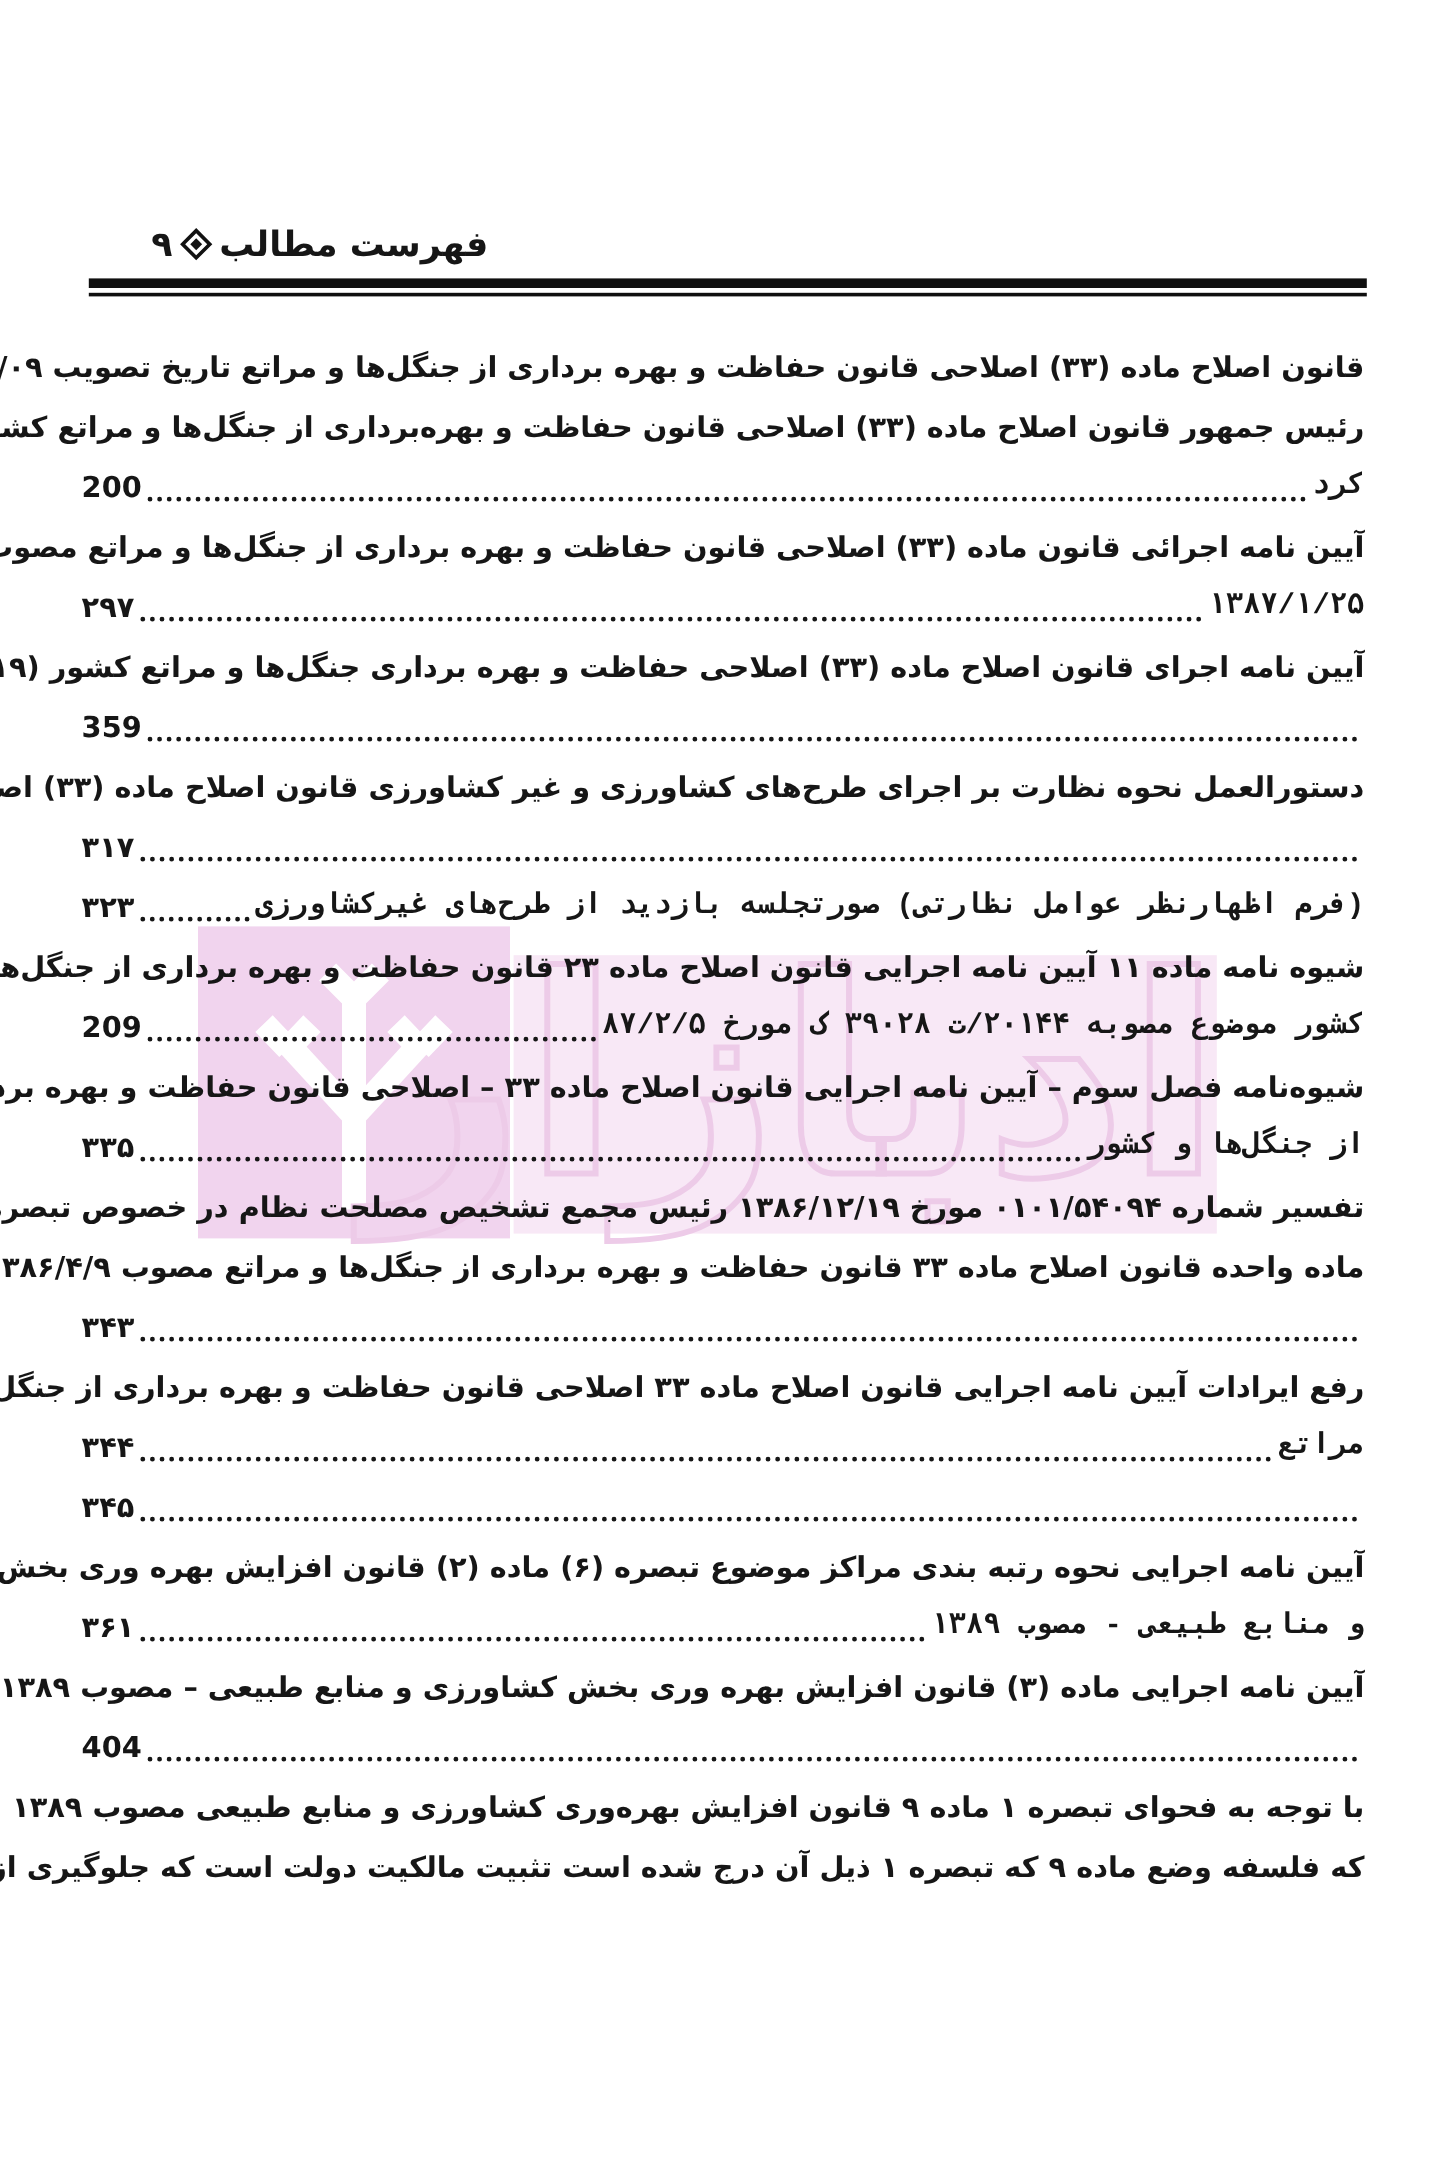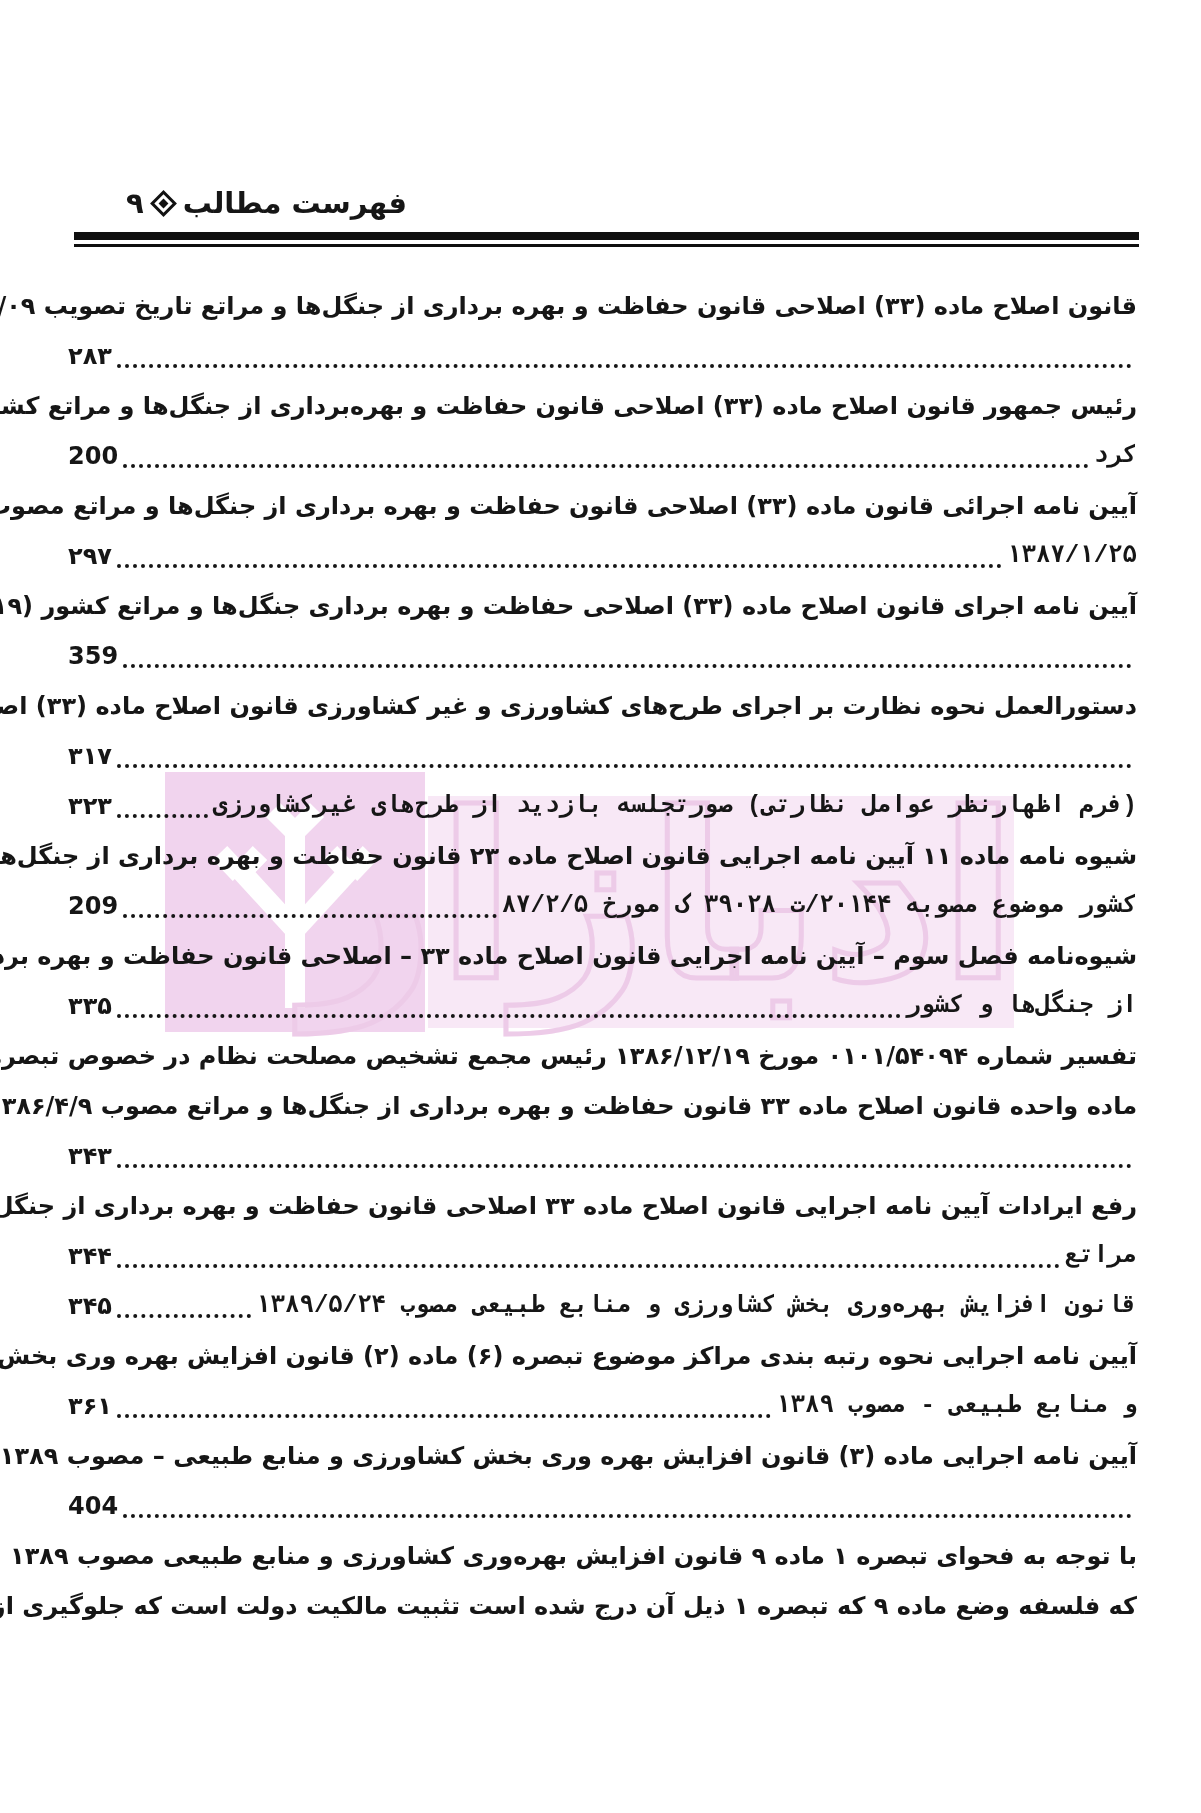--- a/index.html
+++ b/index.html
@@ -116,24 +116,20 @@
       <path d="M135 214 L135 150"></path>
       <path d="M135 154 L113 132 M135 154 L157 132"></path>
     </g>
     <rect x="268" y="118" width="586" height="232" fill="#f8e8f6"></rect>
     <text x="560" y="300" text-anchor="middle" direction="rtl" font-family="DejaVu Sans, sans-serif" font-size="230" font-weight="bold" fill="none" stroke="#edcbe8" stroke-width="5">دادبازار</text>
   </svg>
 
   <div class="toc">
       <div class="entry">
         <div class="line">قانون اصلاح ماده (۳۳) اصلاحی قانون حفاظت و بهره برداری از جنگل‌ها و مراتع تاریخ تصویب ۱۳۸۶/۰۴/۰۹</div>
-        <div class="line dotline">
-          <span class="dots"></span>
-          <span class="pagenum">۲۸۳</span>
-        </div>
       </div>
       <div class="entry">
         <div class="line">رئیس جمهور قانون اصلاح ماده (۳۳) اصلاحی قانون حفاظت و بهره‌برداری از جنگل‌ها و مراتع کشور را ابلاغ</div>
         <div class="line dotline">
           <span class="tail">کرد</span>
           <span class="dots"></span>
           <span class="pagenum">200</span>
         </div>
       </div>
       <div class="entry">
@@ -192,21 +188,20 @@
       <div class="entry">
         <div class="line">رفع ایرادات آیین نامه اجرایی قانون اصلاح ماده ۳۳ اصلاحی قانون حفاظت و بهره برداری از جنگل‌ها و</div>
         <div class="line dotline">
           <span class="tail">مراتع</span>
           <span class="dots"></span>
           <span class="pagenum">۳۴۴</span>
         </div>
       </div>
       <div class="entry">
         <div class="line dotline">
-          <span class="tail">قانون افزایش بهره‌وری بخش کشاورزی و منابع طبیعی مصوب ۱۳۸۹/۵/۲۴ </span>
           <span class="dots"></span>
           <span class="pagenum">۳۴۵</span>
         </div>
       </div>
       <div class="entry">
         <div class="line">آیین نامه اجرایی نحوه رتبه بندی مراکز موضوع تبصره (۶) ماده (۲) قانون افزایش بهره وری بخش کشاورزی</div>
         <div class="line dotline">
           <span class="tail">و منابع طبیعی - مصوب ۱۳۸۹</span>
           <span class="dots"></span>
           <span class="pagenum">۳۶۱</span>

